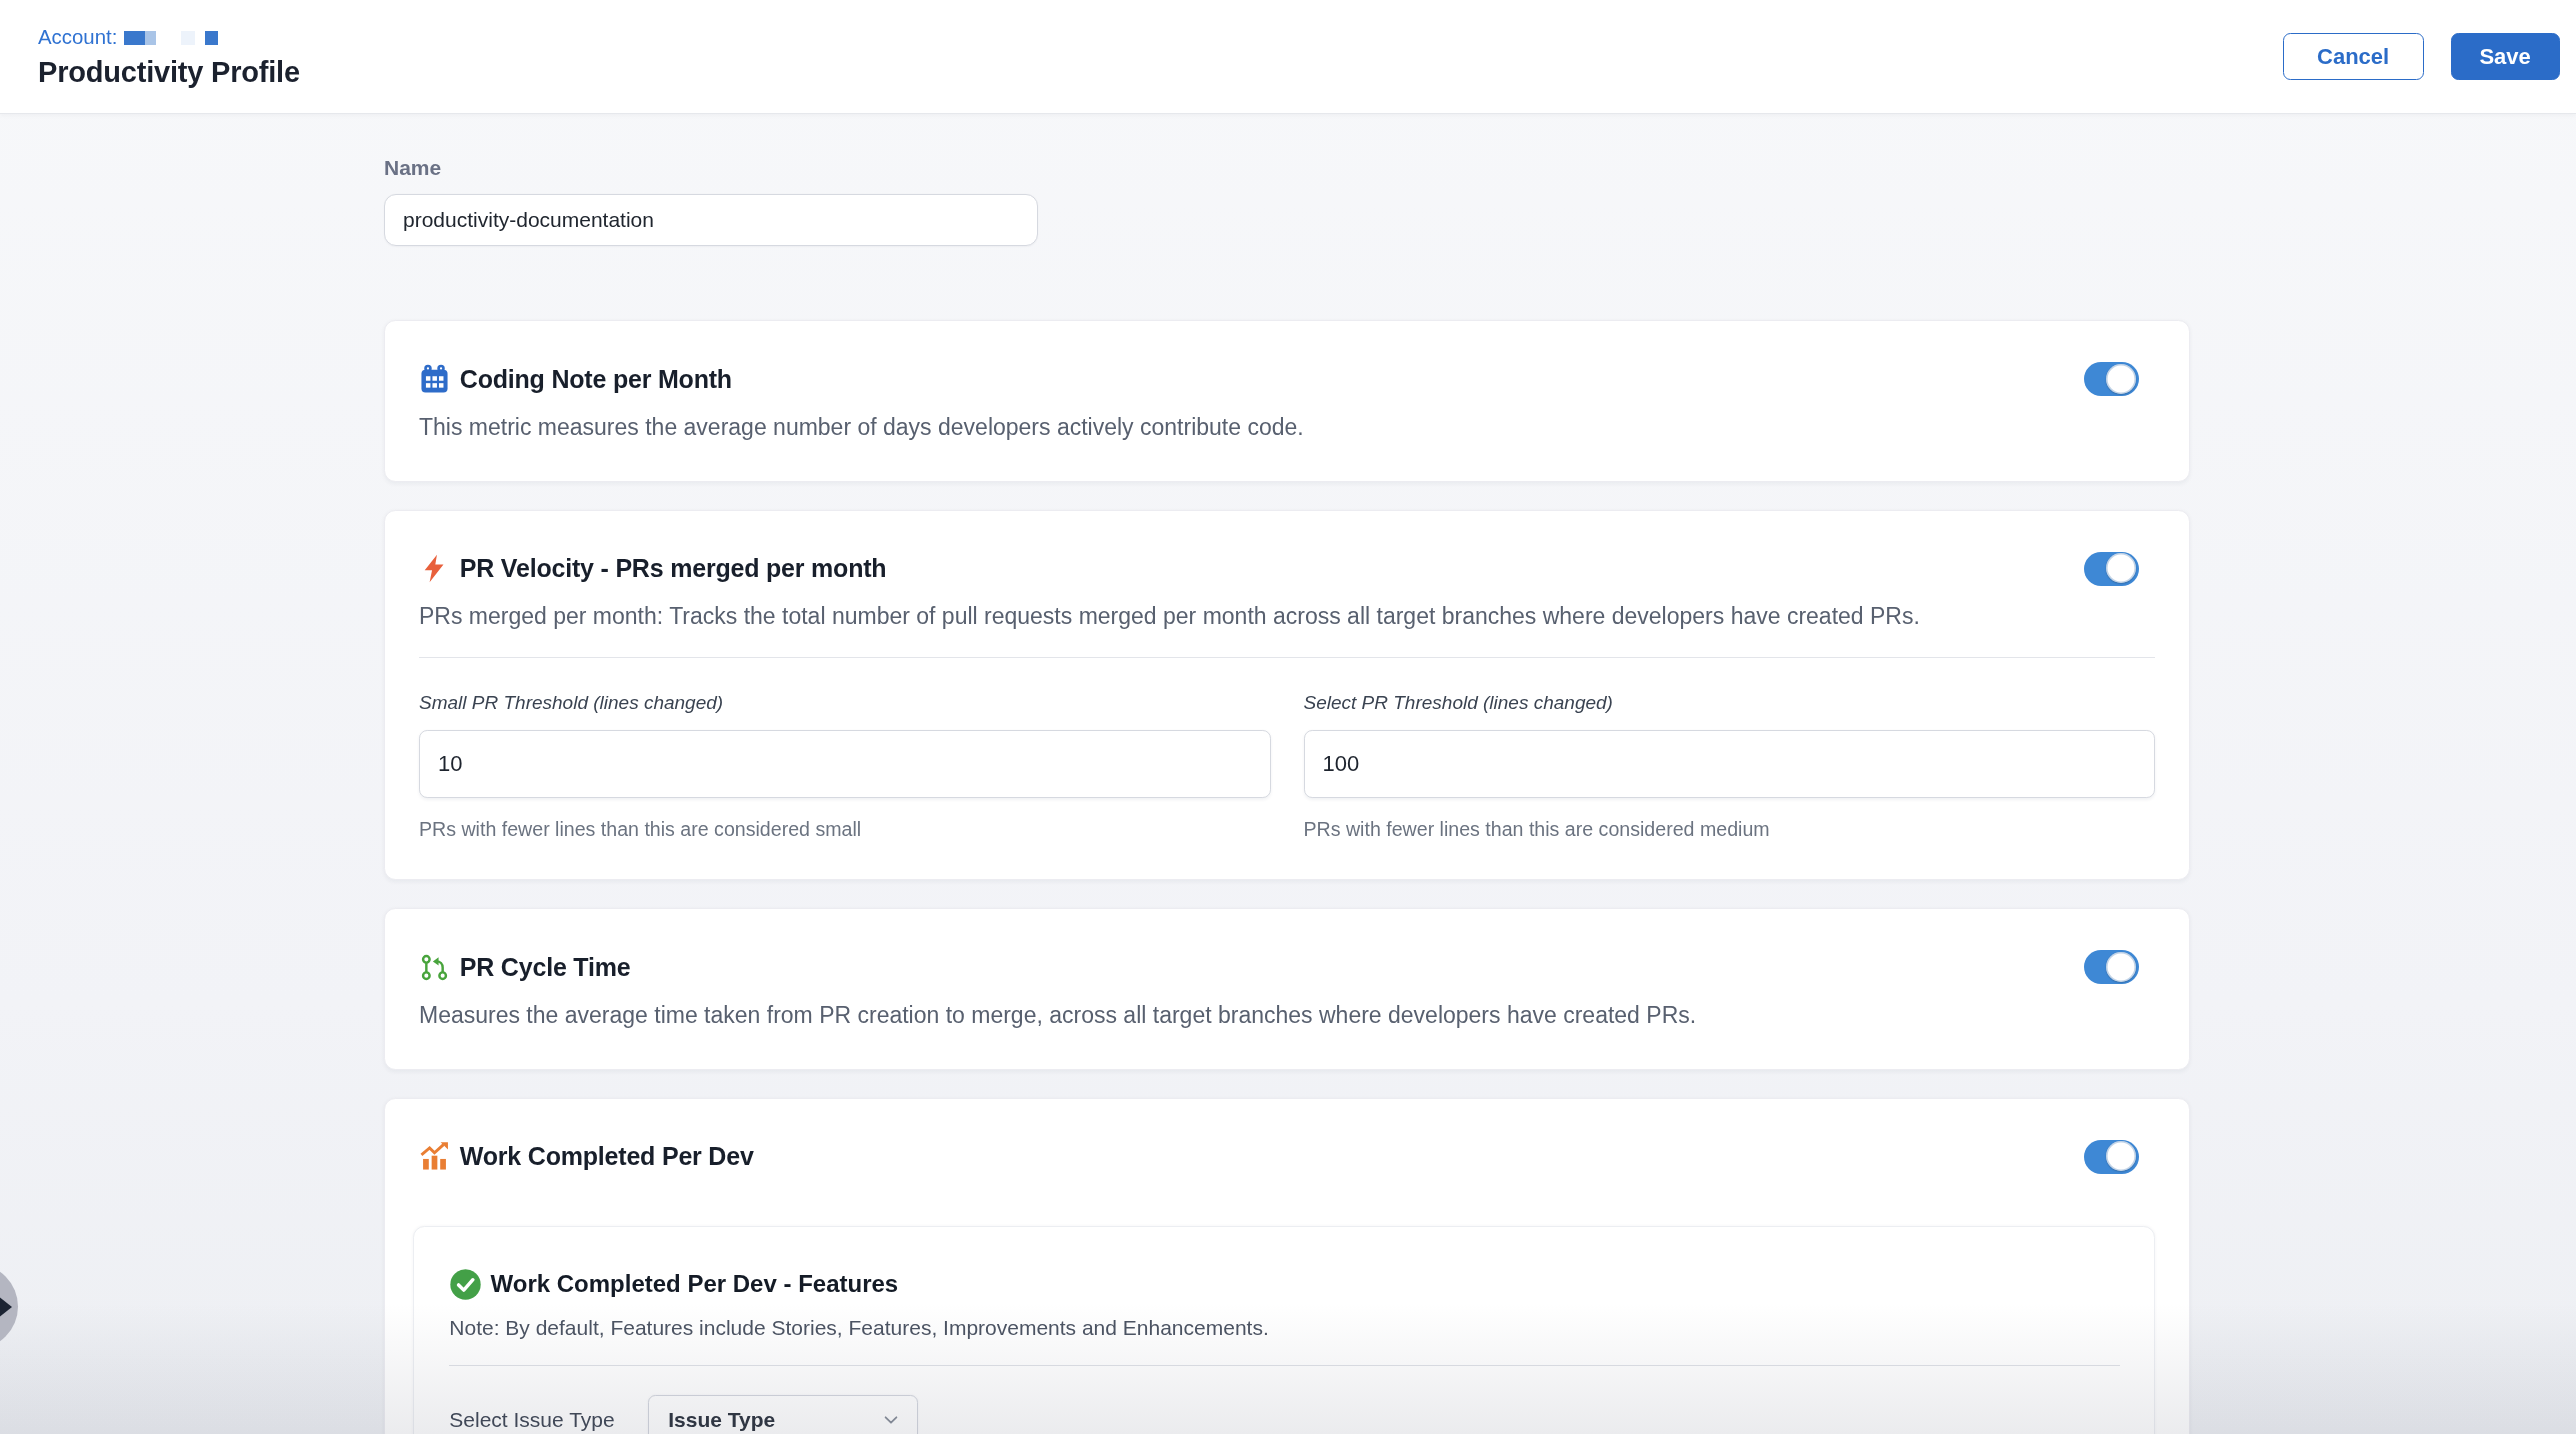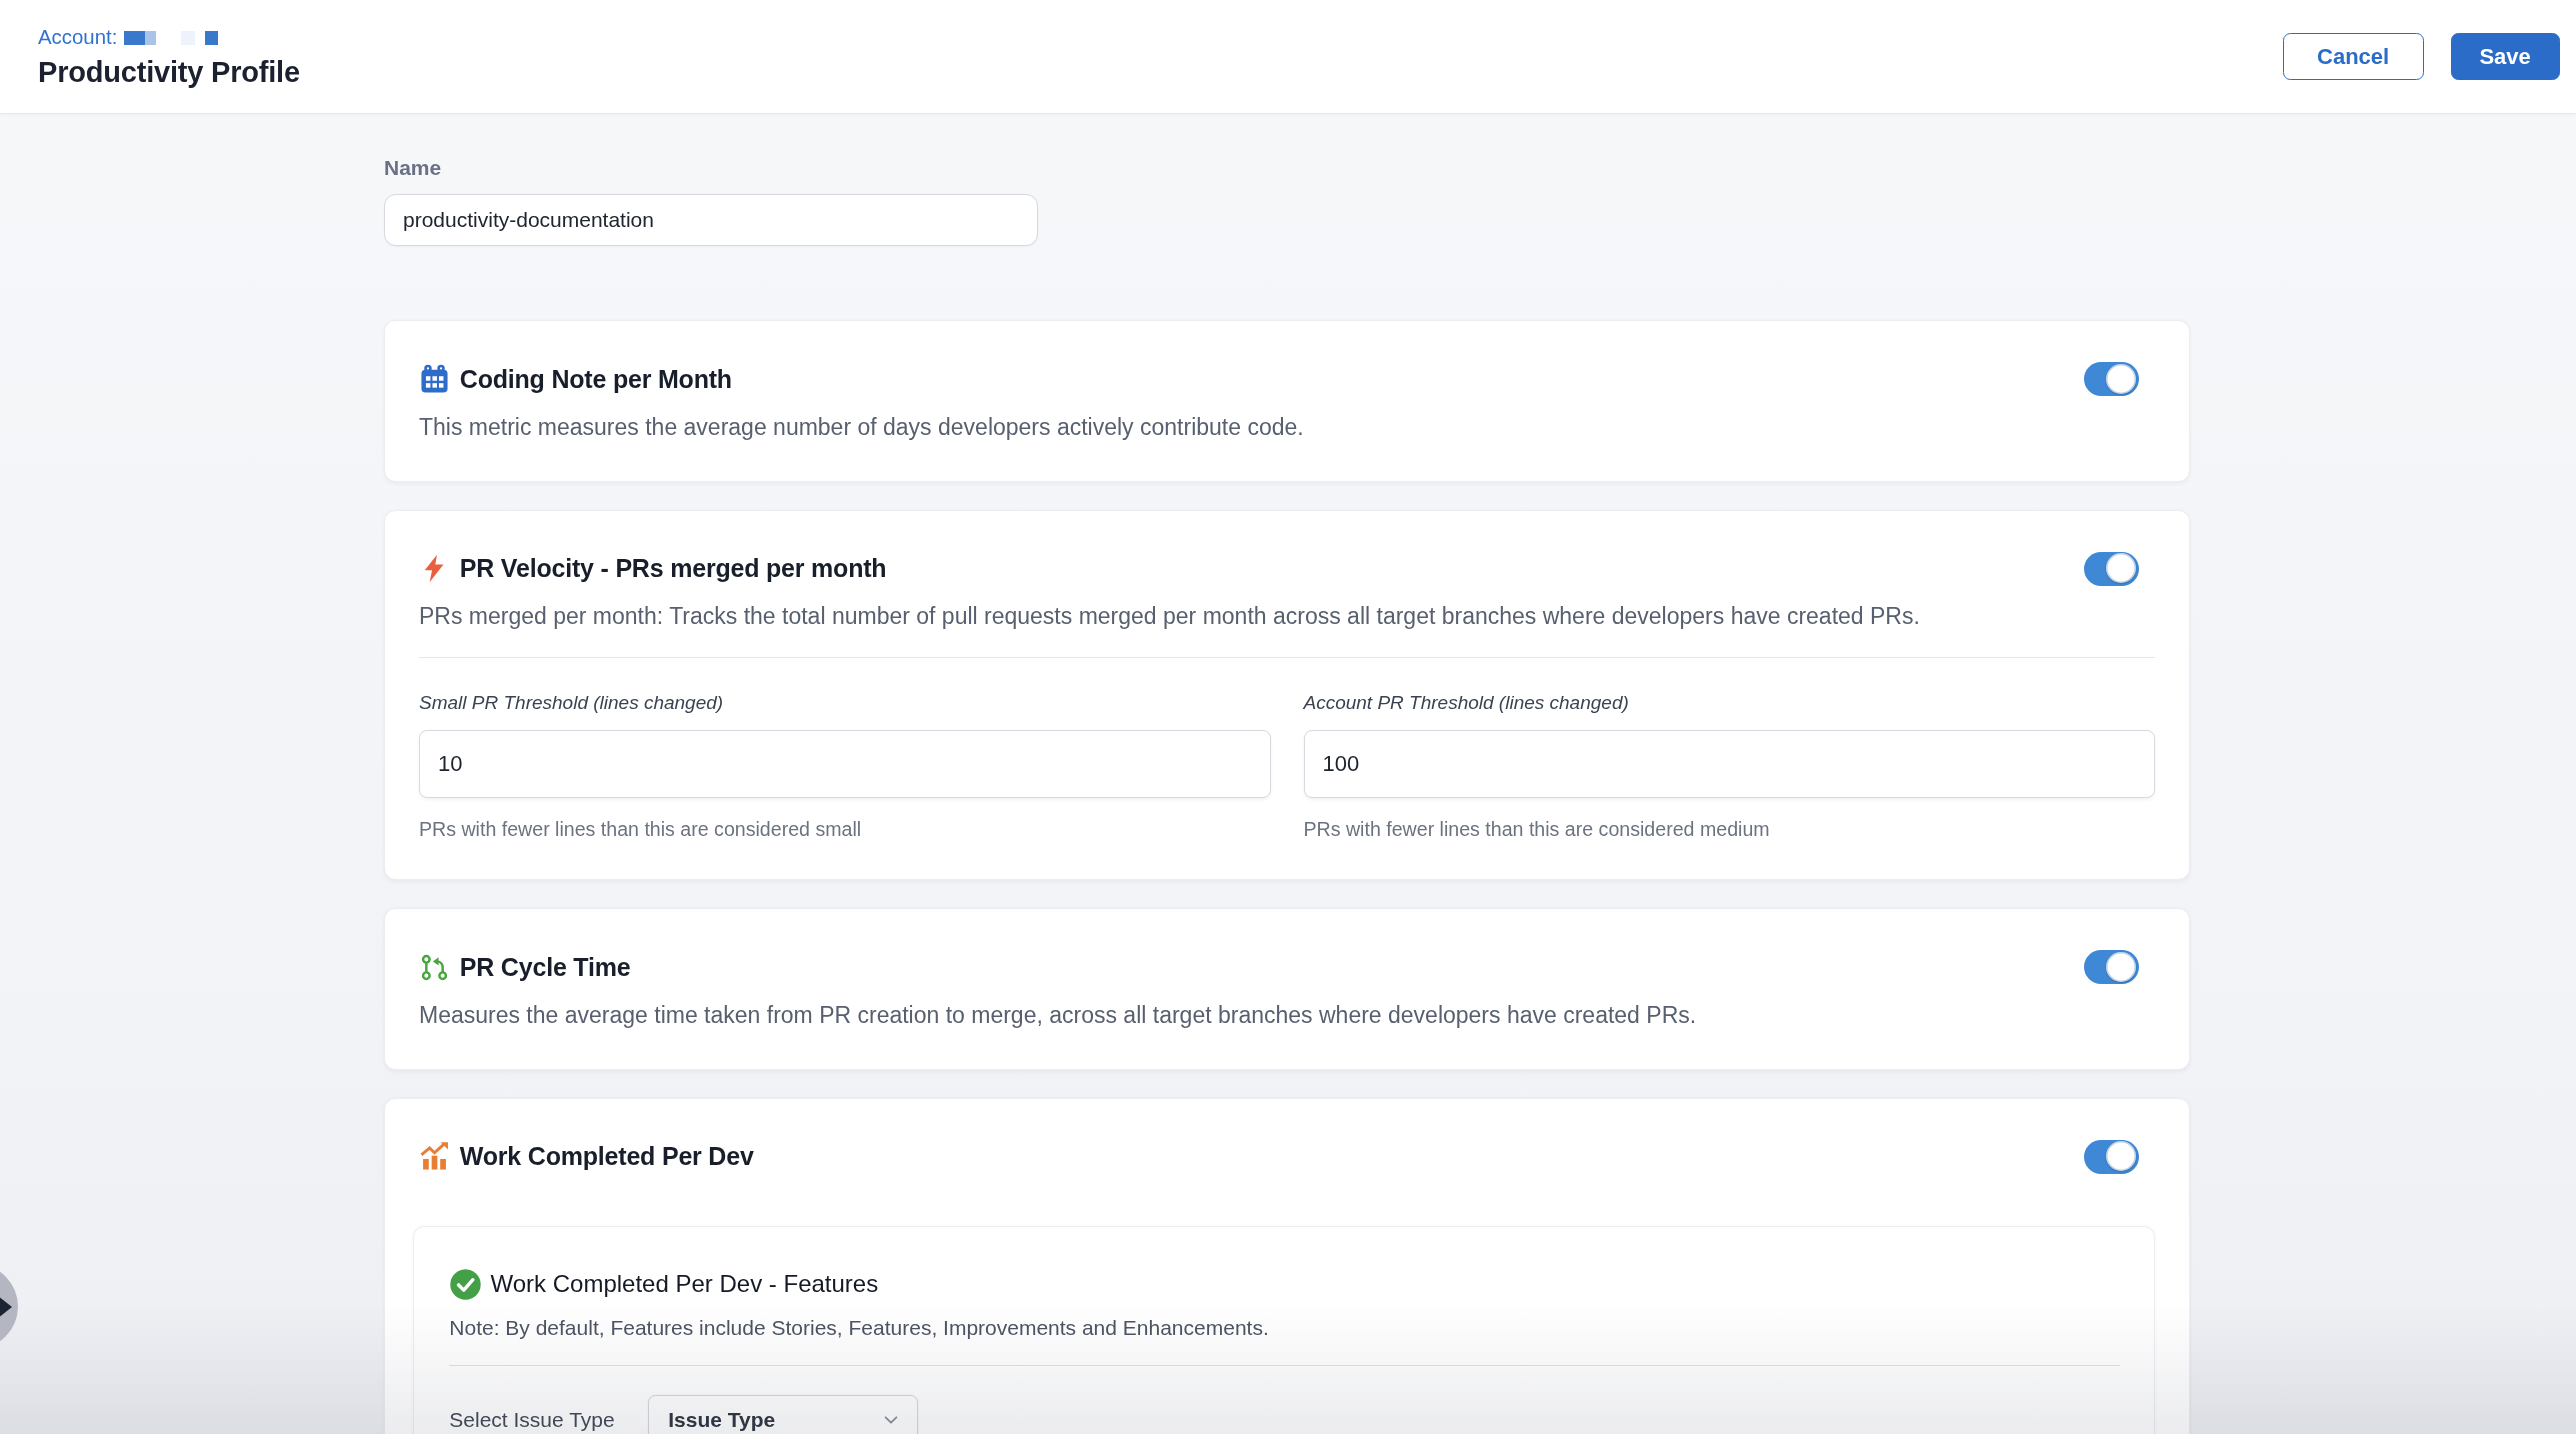--- a/index.html
+++ b/index.html
@@ -77,21 +77,21 @@
   }
   .hint{margin-top:21px;font-size:19.6px;color:#6b7380;line-height:21px;}
   
   .subcard{
     margin:52px 0 0 -5.7px;background:#ffffff;border:0.8px solid #eceef2;border-radius:11.4px;
     box-shadow:0 0.8px 3.3px rgba(20,30,60,.05);
     padding:41px 34px 65px 35px;box-sizing:border-box;
   }
   .subcard-head{display:flex;align-items:center;}
   .subcard-head .m-icon{margin-right:8.2px;}
-  .subcard-title{margin:0;font-size:24px;font-weight:normal;color:#141b26;text-align:center;}
+  .subcard-title{margin:0;font-size:24px;font-weight:bold;color:#141b26;text-align:center;}
   .note{margin:13px 0 0 0;font-size:21px;color:#4b5362;line-height:28px;}
   .sub-divider{border:none;border-top:1.6px solid #dfe1e7;margin:23px 0 0 0;}
   .select-row{margin-top:29px;display:flex;align-items:center;}
   .select-label{font-size:21px;color:#3d4554;}
   .select{
     margin-left:33px;width:270px;height:51px;box-sizing:border-box;
     border:1.6px solid #d3d6de;border-radius:7.4px;background:#fff;
     display:flex;align-items:center;padding:0 16.4px 0 19.6px;cursor:pointer;
     box-shadow:0 0.8px 2.5px rgba(20,30,60,.06);
   }
@@ -173,21 +173,21 @@
     </div>
     <p class="desc">PRs merged per month: Tracks the total number of pull requests merged per month across all target branches where developers have created PRs.</p>
     <hr class="divider">
     <div class="fields">
       <div class="field">
         <div class="field-label">Small PR Threshold (lines changed)</div>
         <input type="text" value="10" style="">
         <div class="hint">PRs with fewer lines than this are considered small</div>
       </div>
       <div class="field">
-        <div class="field-label">Account PR Threshold (lines changed)</div>
+        <div class="field-label">Select PR Threshold (lines changed)</div>
         <input type="text" value="100" style="">
         <div class="hint">PRs with fewer lines than this are considered medium</div>
       </div>
     </div>
   </section>
 
   <section class="card">
     <div class="card-head">
       <svg class="m-icon" width="31" height="31" viewBox="0 0 38 38">
         <g stroke="#48a43c" stroke-width="3" fill="none">

